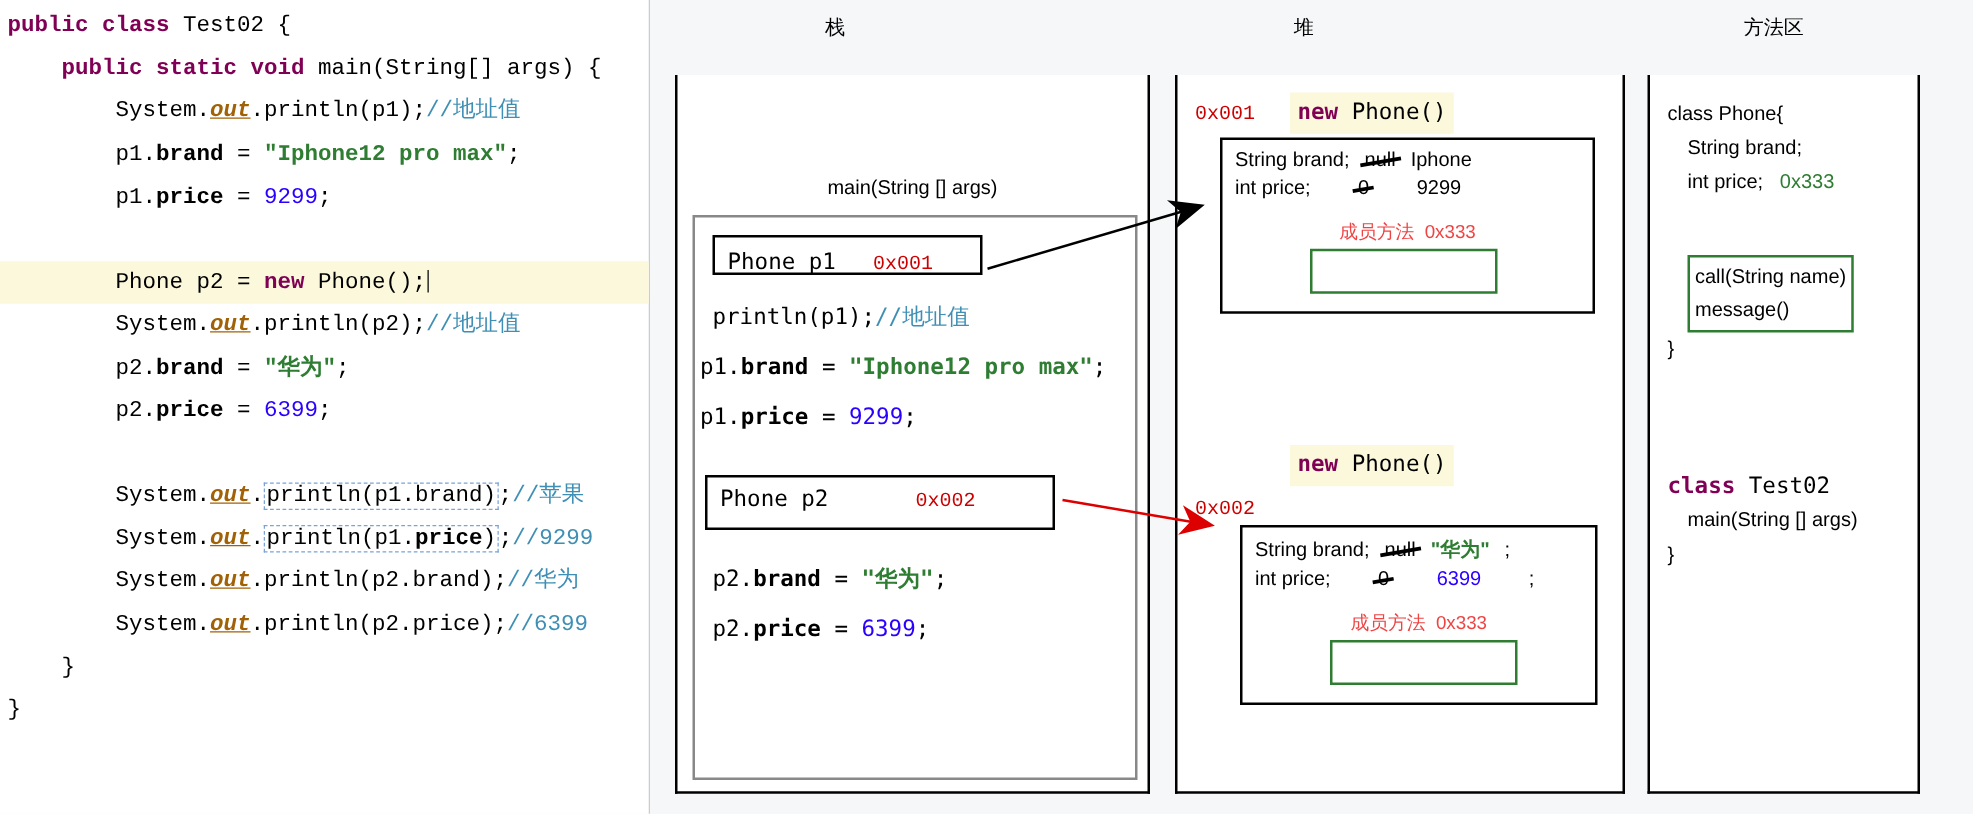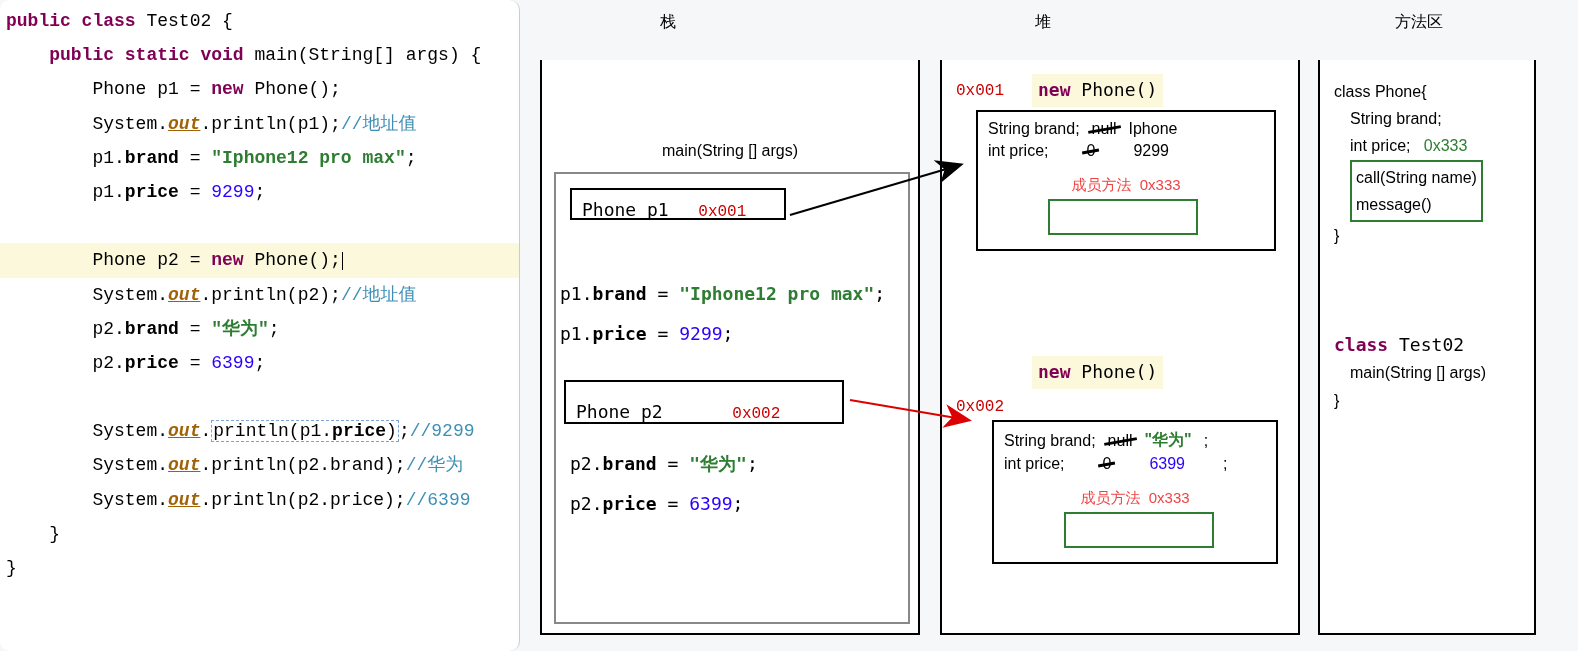--- a/index.html
+++ b/index.html
@@ -14,21 +14,20 @@
   }
   .code-pane {
     position: absolute;
     left: 0; top: 0;
     width: 520px; height: 651px;
     background: #fff;
     padding: 4px 0 4px 0;
     font-size: 18px;
     line-height: 1.9;
     border-right: 1px solid #ccc;
-    border-radius: 10px;
   }
   .code-line { white-space: pre; padding-left: 6px; }
   .kw { color: #7f0055; font-weight: bold; }
   .strg { color: #2e7d32; font-weight: bold; }
   .num { color: #2a00ff; }
   .field { font-weight: bold; color: #000; }
   .out { font-style: italic; color: #a16207; font-weight: bold; text-decoration: underline;}
   .hl { background: #fcf8dc; display: block; }
   .sel-box { border: 1px dashed #7aa3d8; padding: 0 1px; }
 
@@ -61,21 +60,21 @@
     position: absolute; left: 28px; top: 128px;
     width: 216px; height: 32px;
     border: 2.5px solid #000;
     padding: 6px 10px;
   }
   .addr { color: #c00; font-size: 16px; margin-left: 20px;}
   .stack-box2 {
     position: absolute; left: 22px; top: 320px;
     width: 280px; height: 44px;
     border: 2.5px solid #000;
-    padding: 16px 10px;
+    padding: 4px 10px;
   }
   .stack-text { position: absolute; left: 28px; }
 
   
   .heap { left: 940px; top: 60px; width: 360px; height: 575px; border-top: none;}
   .heap-obj {
     position: absolute; border: 2.5px solid #000; padding: 8px 10px 14px 10px;
     font-family: "Microsoft YaHei", sans-serif; font-size: 16px;
   }
   .heap-obj1 { left: 34px; top: 50px; width: 300px; }
@@ -103,48 +102,51 @@
 
   .cursor { display:inline-block; border-left:1.5px solid #000; height:18px; vertical-align:middle; margin-left:1px;}
   .cmtblue { color:#3f8fb5;}
 </style>
 </head>
 <body>
 
 <div class="code-pane">
   <div class="code-line"><span class="kw">public class </span><span>Test02 {</span></div>
   <div class="code-line"><span class="kw">    public static void </span><span>main(String[] args) {</span></div>
-  <div class="code-line"><span>        Phone p1 = </span><span class="kw">new </span><span>Phone();</span></div>
   <div class="code-line"><span>        System.</span><span class="out">out</span><span>.println(p1);</span><span class="cmtblue">//地址值</span></div>
   <div class="code-line"><span>        p1.</span><span class="field">brand</span><span> = </span><span class="strg">"Iphone12 pro max"</span><span>;</span></div>
   <div class="code-line"><span>        p1.</span><span class="field">price</span><span> = </span><span class="num">9299</span><span>;</span></div>
   <div class="code-line">&nbsp;</div>
   <div class="code-line hl"><span>        Phone p2 = </span><span class="kw">new </span><span>Phone();</span><span class="cursor"></span></div>
   <div class="code-line"><span>        System.</span><span class="out">out</span><span>.println(p2);</span><span class="cmtblue">//地址值</span></div>
   <div class="code-line"><span>        p2.</span><span class="field">brand</span><span> = </span><span class="strg">"华为"</span><span>;</span></div>
   <div class="code-line"><span>        p2.</span><span class="field">price</span><span> = </span><span class="num">6399</span><span>;</span></div>
   <div class="code-line">&nbsp;</div>
+  <div class="code-line"><span>        System.</span><span class="out">out</span><span>.</span><span class="sel-box"><span>println(p1.brand)</span></span><span>;</span><span class="cmtblue">//苹果</span></div>
   <div class="code-line"><span>        System.</span><span class="out">out</span><span>.</span><span class="sel-box"><span>println(p1.</span><span class="field">price</span><span>)</span></span><span>;</span><span class="cmtblue">//9299</span></div>
   <div class="code-line"><span>        System.</span><span class="out">out</span><span>.println(p2.brand);</span><span class="cmtblue">//华为</span></div>
   <div class="code-line"><span>        System.</span><span class="out">out</span><span>.println(p2.price);</span><span class="cmtblue">//6399</span></div>
   <div class="code-line"><span>    }</span></div>
   <div class="code-line"><span>}</span></div>
 </div>
 
 <div class="col-header" style="left:660px;">栈</div>
 <div class="col-header" style="left:1035px;">堆</div>
 <div class="col-header" style="left:1395px;">方法区</div>
 
 <div class="panel stack">
   <div class="main-label">main(String [] args)</div>
   <div class="stack-inner"></div>
 
   <div class="stack-box1">
     <span class="code-sm">Phone p1</span>
     <span class="addr">0x001</span>
+  </div>
+  <div class="stack-text code-sm" style="top:180px;">
+    <span>println(p1);</span><span class="cmtblue">//地址值</span>
   </div>
   <div class="stack-text code-sm" style="top:220px;left:18px;">
     <span>p1.</span><span class="field">brand</span><span> = </span><span class="strg">"Iphone12 pro max"</span><span>;</span>
   </div>
   <div class="stack-text code-sm" style="top:260px;left:18px;">
     <span>p1.</span><span class="field">price</span><span> = </span><span class="num">9299</span><span>;</span>
   </div>
 
   <div class="stack-box2">
     <span class="code-sm">Phone p2</span>
@@ -198,21 +200,21 @@
     <div style="text-align:center;margin-top:16px;"><span class="green-text"><span>成员方法</span>&nbsp;&nbsp;<span>0x333</span></span></div>
     <div class="greenbox"></div>
   </div>
 </div>
 
 <div class="panel method">
   <div class="method-inner">
     <div>class Phone{</div>
     <div style="padding-left:16px;">String brand;</div>
     <div style="padding-left:16px;"><span>int price;</span>&nbsp;&nbsp;&nbsp;<span class="greenaddr">0x333</span></div>
-    <div style="padding-left:16px;">
+    <div style="padding-left:16px;margin-top:44px;">
       <span class="method-box">
         <div>call(String name)</div>
         <div>message()</div>
       </span>
     </div>
     <div>}</div>
     <br><br><br>
     <div class="code-sm"><span class="kw">class </span><span>Test02</span></div>
     <div style="padding-left:16px;">main(String [] args)</div>
     <div>}</div>

